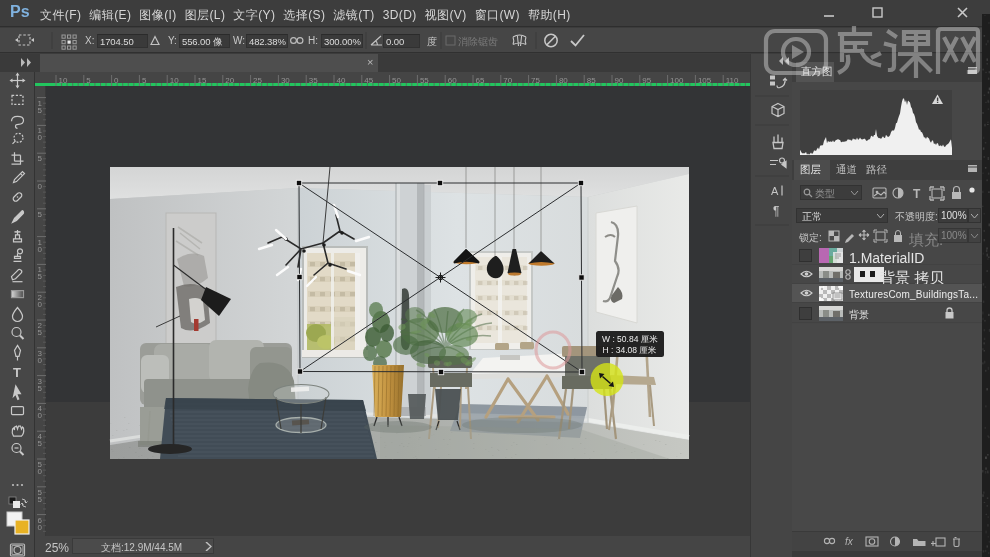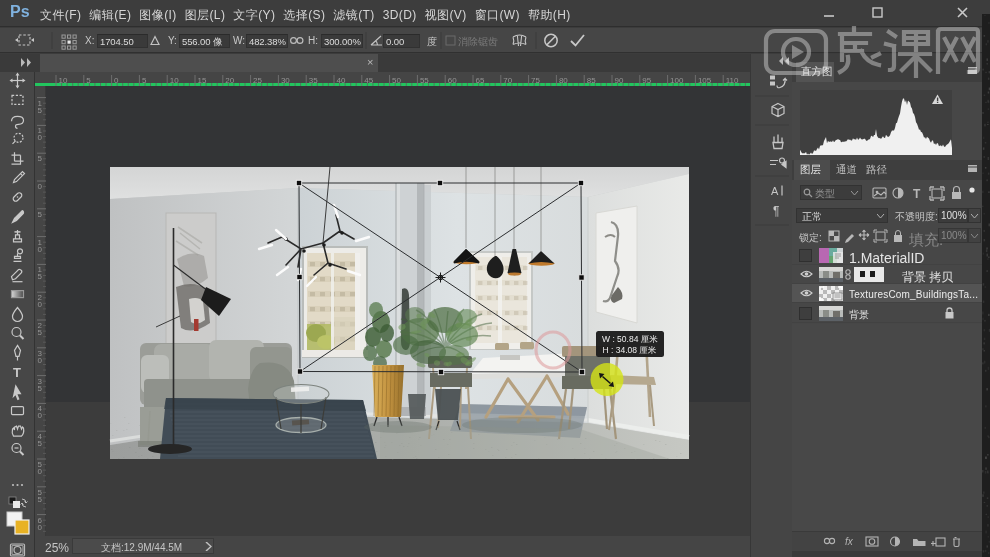--- a/index.html
+++ b/index.html
@@ -1166,21 +1166,21 @@
       <rect x="14" y="5" width="7" height="6" fill="#706f6a"></rect>
       <rect x="0" y="11" width="24" height="4" fill="#5c6166"></rect>
     </svg>
     <svg class="abs" style="left:52px;top:215px" width="8" height="11">
       <circle cx="4" cy="3" r="2.2" fill="none" stroke="#b5b5b5" stroke-width="1.1"></circle>
       <circle cx="4" cy="8" r="2.2" fill="none" stroke="#b5b5b5" stroke-width="1.1"></circle>
     </svg>
     <div class="abs" style="left:62px;top:213px;width:30px;height:15px;background:#e8e8e8"></div>
     <div class="abs" style="left:68px;top:217px;width:5px;height:6px;background:#1b1b1b"></div>
     <div class="abs" style="left:78px;top:217px;width:5px;height:6px;background:#1b1b1b"></div>
-    <span class="abs" style="left:110px;top:215px;font-size:12px;color:#e0e0e0">背景 拷贝</span>
+    <span class="abs" style="left:88px;top:215px;font-size:15px;color:#e0e0e0">背景 拷贝</span>
     <div class="abs" style="left:0;top:230px;width:190px;height:19px;border-bottom:1px solid #424242;background:#545454"></div>
     <svg class="abs" style="left:8px;top:234px" width="13" height="10">
       <path d="M1,5 Q6.5,-0.5 12,5 Q6.5,10.5 1,5 Z" fill="none" stroke="#cfcfcf" stroke-width="1.1"></path>
       <circle cx="6.5" cy="5" r="1.8" fill="#cfcfcf"></circle>
     </svg>
     <svg class="abs" style="left:27px;top:232px" width="24" height="15">
       <rect width="24" height="15" fill="#f0f0f0"></rect>
       <rect x="0" y="0" width="4" height="4" fill="#b9b9b9"></rect>
       <rect x="0" y="8" width="4" height="4" fill="#b9b9b9"></rect>
       <rect x="8" y="0" width="4" height="4" fill="#b9b9b9"></rect>

